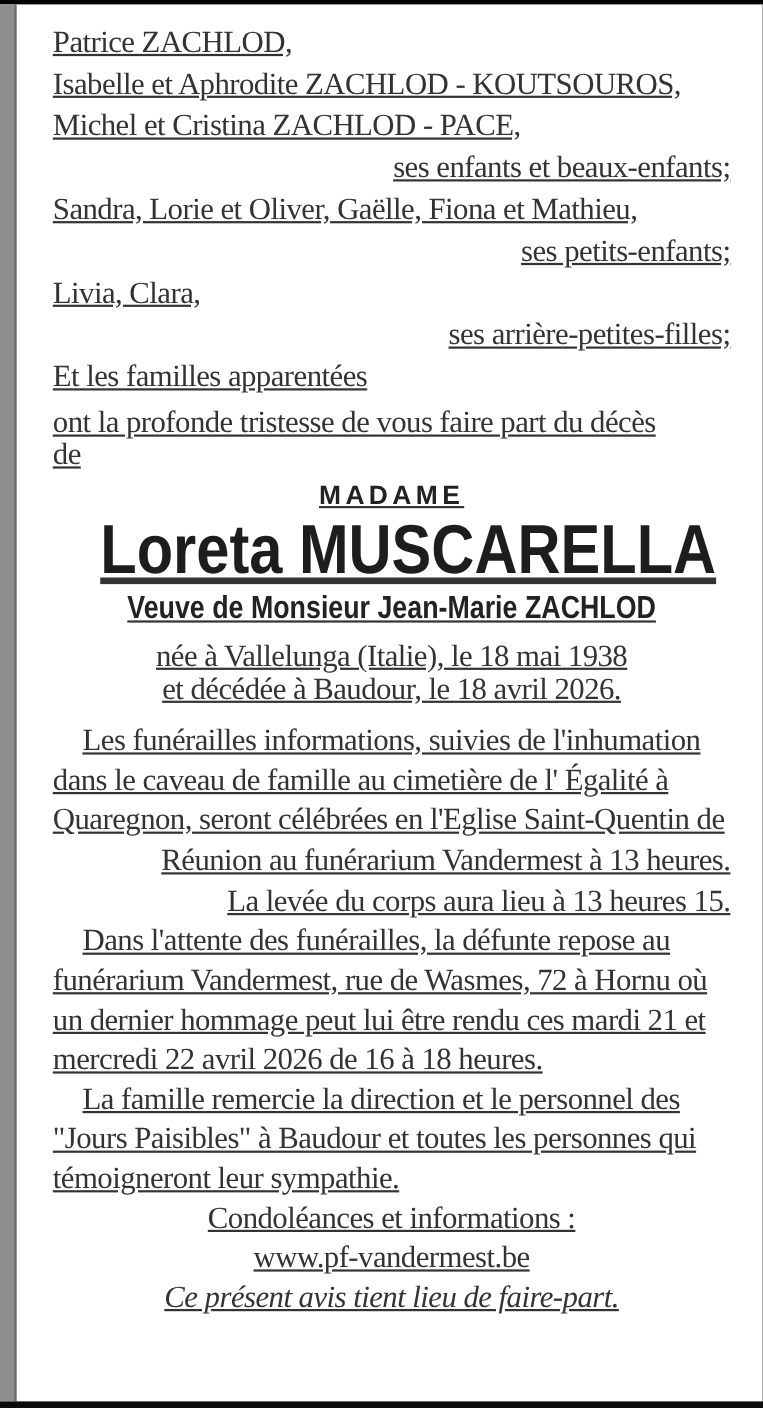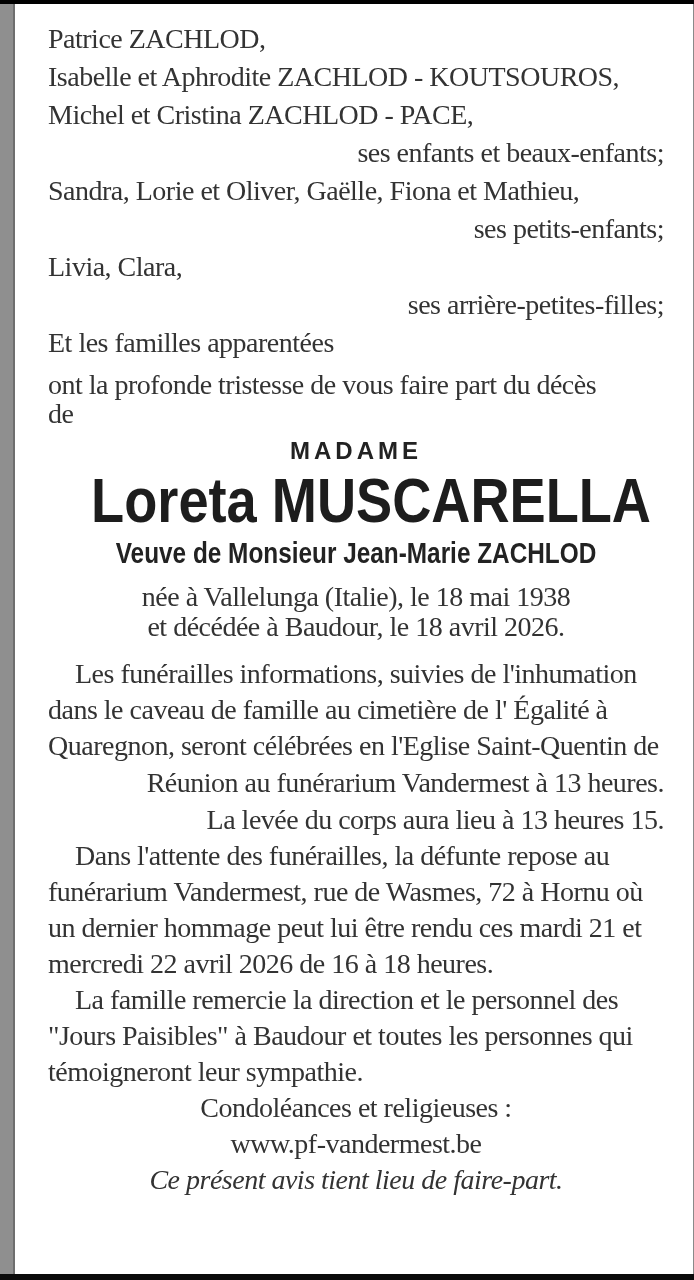--- a/index.html
+++ b/index.html
@@ -14,20 +14,21 @@
   .top-bar    { position: absolute; top: 0; left: 0; width: 694px; height: 4px;  background: #000000; }
   .bottom-bar { position: absolute; bottom: 0; left: 0; width: 694px; height: 6px; background: #0b0b0b; }
   .side-strip { position: absolute; top: 4px; bottom: 6px; left: 0; width: 13px; background: #8f8f8f; border-right: 2px solid #6e6e6e; }
   .right-edge { position: absolute; top: 4px; bottom: 6px; right: 0; width: 1px; background: #8a8a8a; }
 
   .content {
     position: absolute;
     top: 4px; left: 15px; right: 1px; bottom: 6px;
     padding: 16px 29px 12px 33px;
     box-sizing: border-box;
+    text-decoration: underline;
   }
 
   .ln {
     font-size: 28px;
     line-height: 38px;
     letter-spacing: -0.5px;
     white-space: nowrap;
   }
   .al-l { text-align: left; }
   .al-r { text-align: right; }
@@ -138,18 +139,18 @@
     <div class="ln al-l">mercredi 22 avril 2026 de 16 à 18 heures.</div>
   </div>
 
   <div class="lower-block">
     <div class="ln al-l indent">La famille remercie la direction et le personnel des</div>
     <div class="ln al-l">"Jours Paisibles" à Baudour et toutes les personnes qui</div>
     <div class="ln al-l">témoigneront leur sympathie.</div>
   </div>
 
   <div class="lower-block">
-    <div class="ln al-c">Condoléances et religieuses :</div>
+    <div class="ln al-c">Condoléances et informations :</div>
     <div class="ln al-c">www.pf-vandermest.be</div>
     <div class="ln al-c italic">Ce présent avis tient lieu de faire-part.</div>
   </div>
 
 </div>
 
 </body></html>

